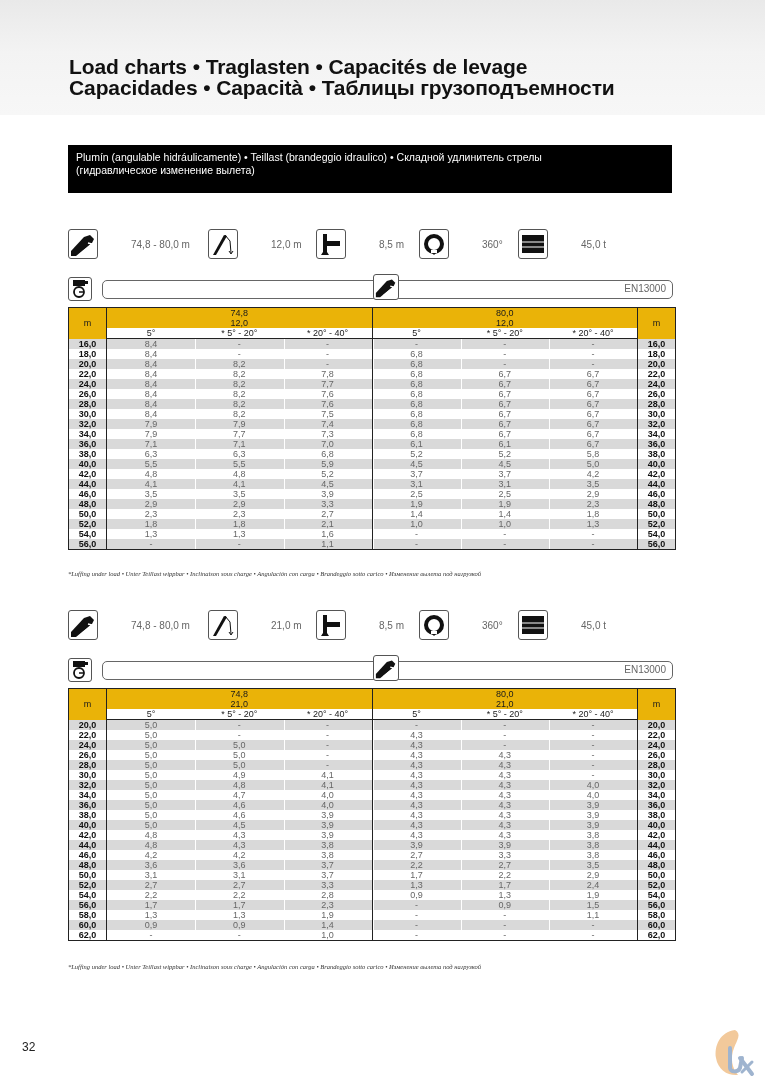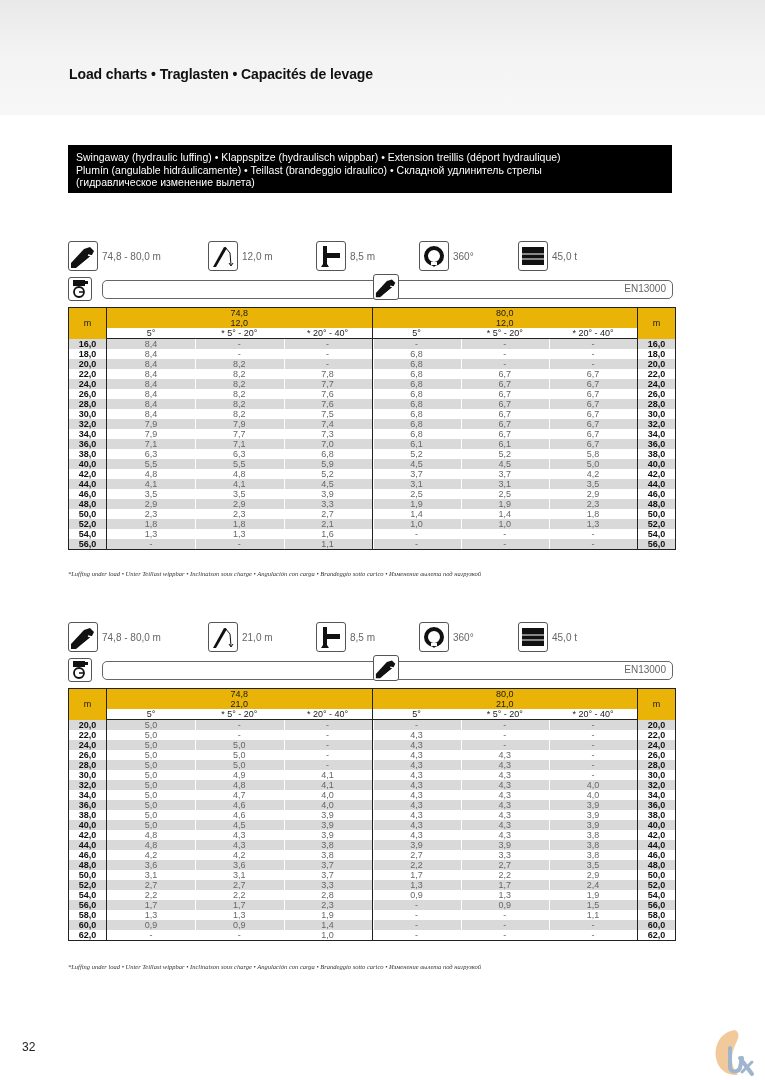--- a/index.html
+++ b/index.html
@@ -7,37 +7,37 @@
     width: 765px; height: 1080px; position: relative; overflow: hidden;
     background: #ffffff;
     font-family: "DejaVu Sans", sans-serif;
     color: #1a1a1a;
   }
   .header-band {
     position: absolute; left: 0; top: 0; width: 765px; height: 115px;
     background: linear-gradient(180deg, #e9e9e9 0%, #f3f3f3 45%, #f7f7f7 100%);
   }
   .page-title {
-    position: absolute; left: 69px; top: 64px;
+    position: absolute; left: 69px; top: 56px;
     font-family: "Liberation Sans", sans-serif; font-weight: 700;
-    font-size: 14px; line-height: 21px; color: #111;
+    font-size: 21px; line-height: 21px; color: #111;
     letter-spacing: -0.1px;
   }
   .page-title div { white-space: nowrap; }
   .black-banner {
     position: absolute; left: 68px; top: 145px; width: 604px; height: 48px;
     background: #000; color: #fff;
     font-family: "Liberation Sans", sans-serif; font-size: 10.5px; line-height: 12.5px;
     padding: 6px 8px; box-sizing: border-box;
   }
   .black-banner div { white-space: nowrap; }
 
   .section { position: absolute; left: 68px; width: 605px; }
   .icon-row { position: absolute; left: 0; top: 0; height: 34px; width: 605px; }
-  .icon-item { position: absolute; top: 12px; display: flex; align-items: center; }
+  .icon-item { position: absolute; top: 0; display: flex; align-items: center; gap: 29px; }
   .icon-box {
     width: 30px; height: 30px; border: 1px solid #555; border-radius: 3px;
     box-sizing: border-box; background: #fff; display: flex; align-items: center; justify-content: center;
   }
   .icon-box svg { width: 26px; height: 26px; }
   .icon-label {
     margin-left: 4px; font-family: "Liberation Sans", sans-serif; font-size: 10px; color: #666;
   }
   .standard-row { position: absolute; left: 0; top: 48px; width: 700px; height: 24px; }
   .std-icon { position: absolute; left: 0; top: 0; width: 24px; height: 24px;
@@ -82,24 +82,24 @@
   }
   .page-number { position: absolute; left: 22px; top: 1040px; font-family: "Liberation Sans", sans-serif; font-size: 12px; color: #222; }
   .logo { position: absolute; left: 712px; top: 1028px; width: 46px; height: 50px; }
 </style>
 </head>
 <body>
 
 <div class="header-band"></div>
 <div class="page-title">
   <div>Load charts • Traglasten • Capacités de levage</div>
+  <div>Capacidades • Capacità • Таблицы грузоподъемности</div>
 </div>
 
 <div class="black-banner">
-  <div>Swingaway (hydraulic luffing) • Klappspitze (hydraulisch wippbar) • Extension treillis (déport hydraulique)</div>
   <div>Plumín (angulable hidráulicamente) • Teillast (brandeggio idraulico) • Складной удлинитель стрелы</div>
   <div>(гидравлическое изменение вылета)</div>
 </div>
 
 <div id="section-0" class="section" style="top:229px;">
     <div class="icon-row">
       <div class="icon-item" style="left:0px">
         <span class="icon-box">
           <svg viewBox="0 0 26 26">
             <path d="M1 20 L14 6 L20 4 L24 8 L22 12 L6 25 L1 25 Z" fill="#111"></path>

